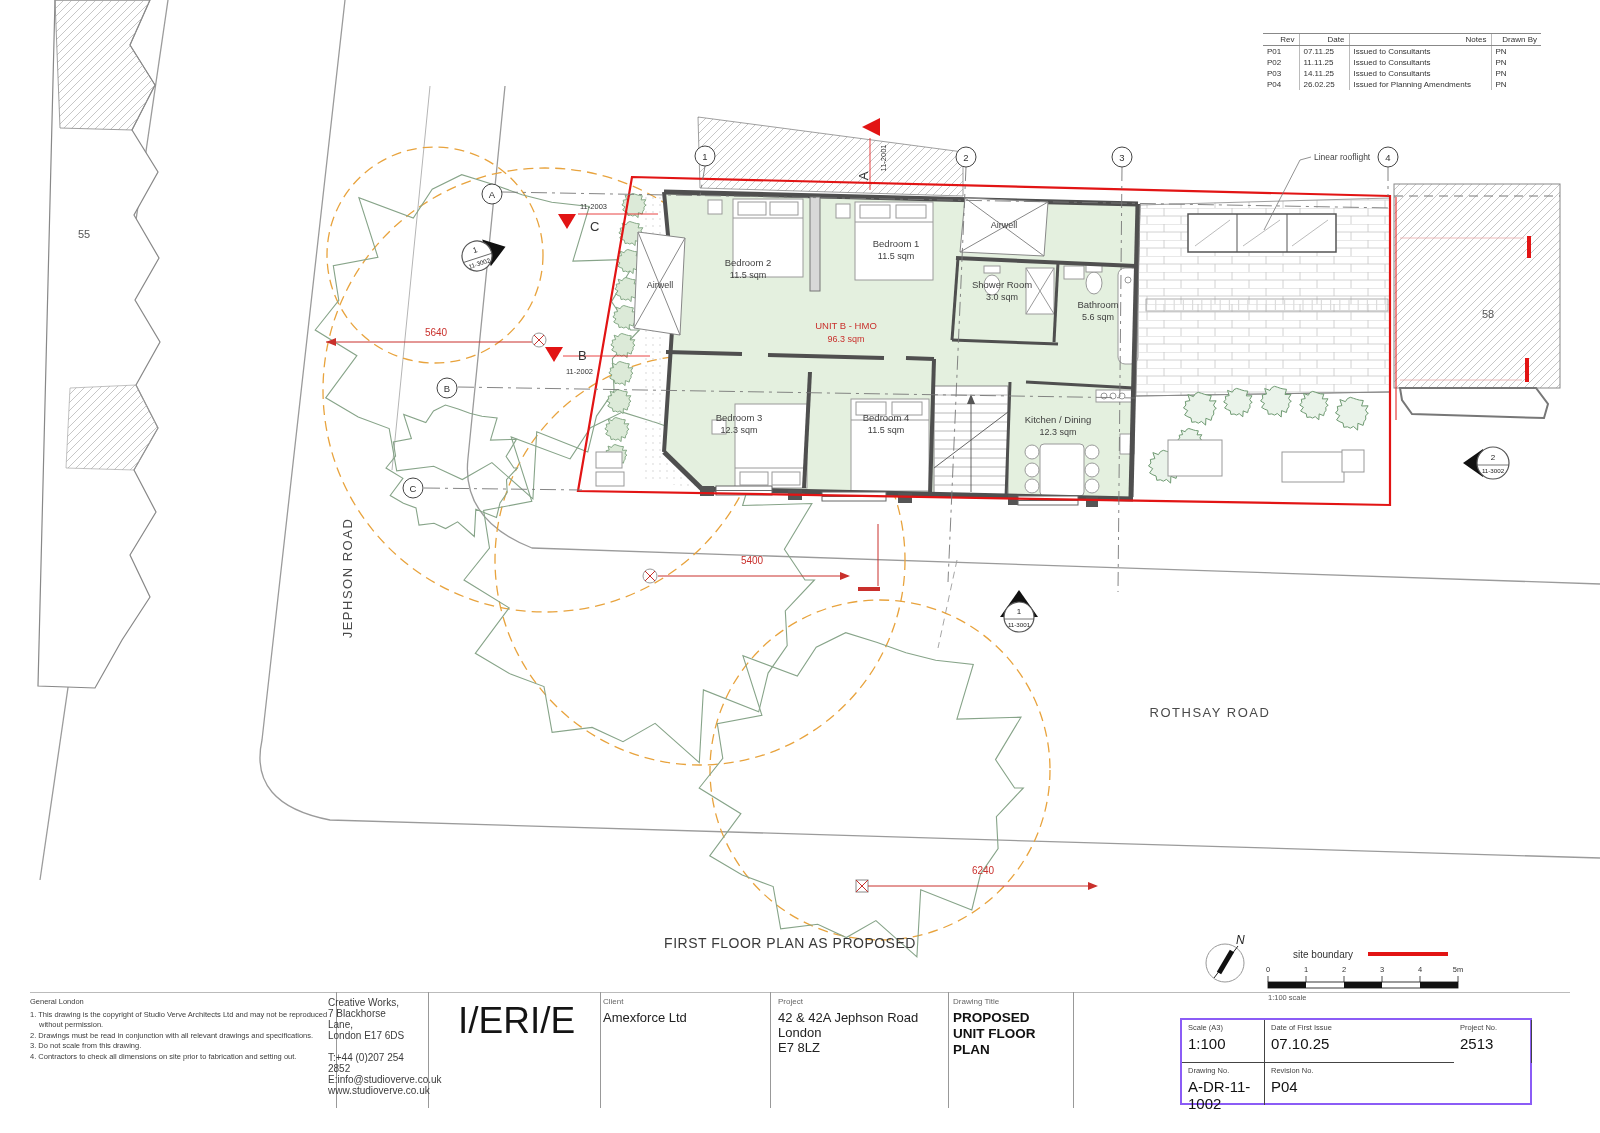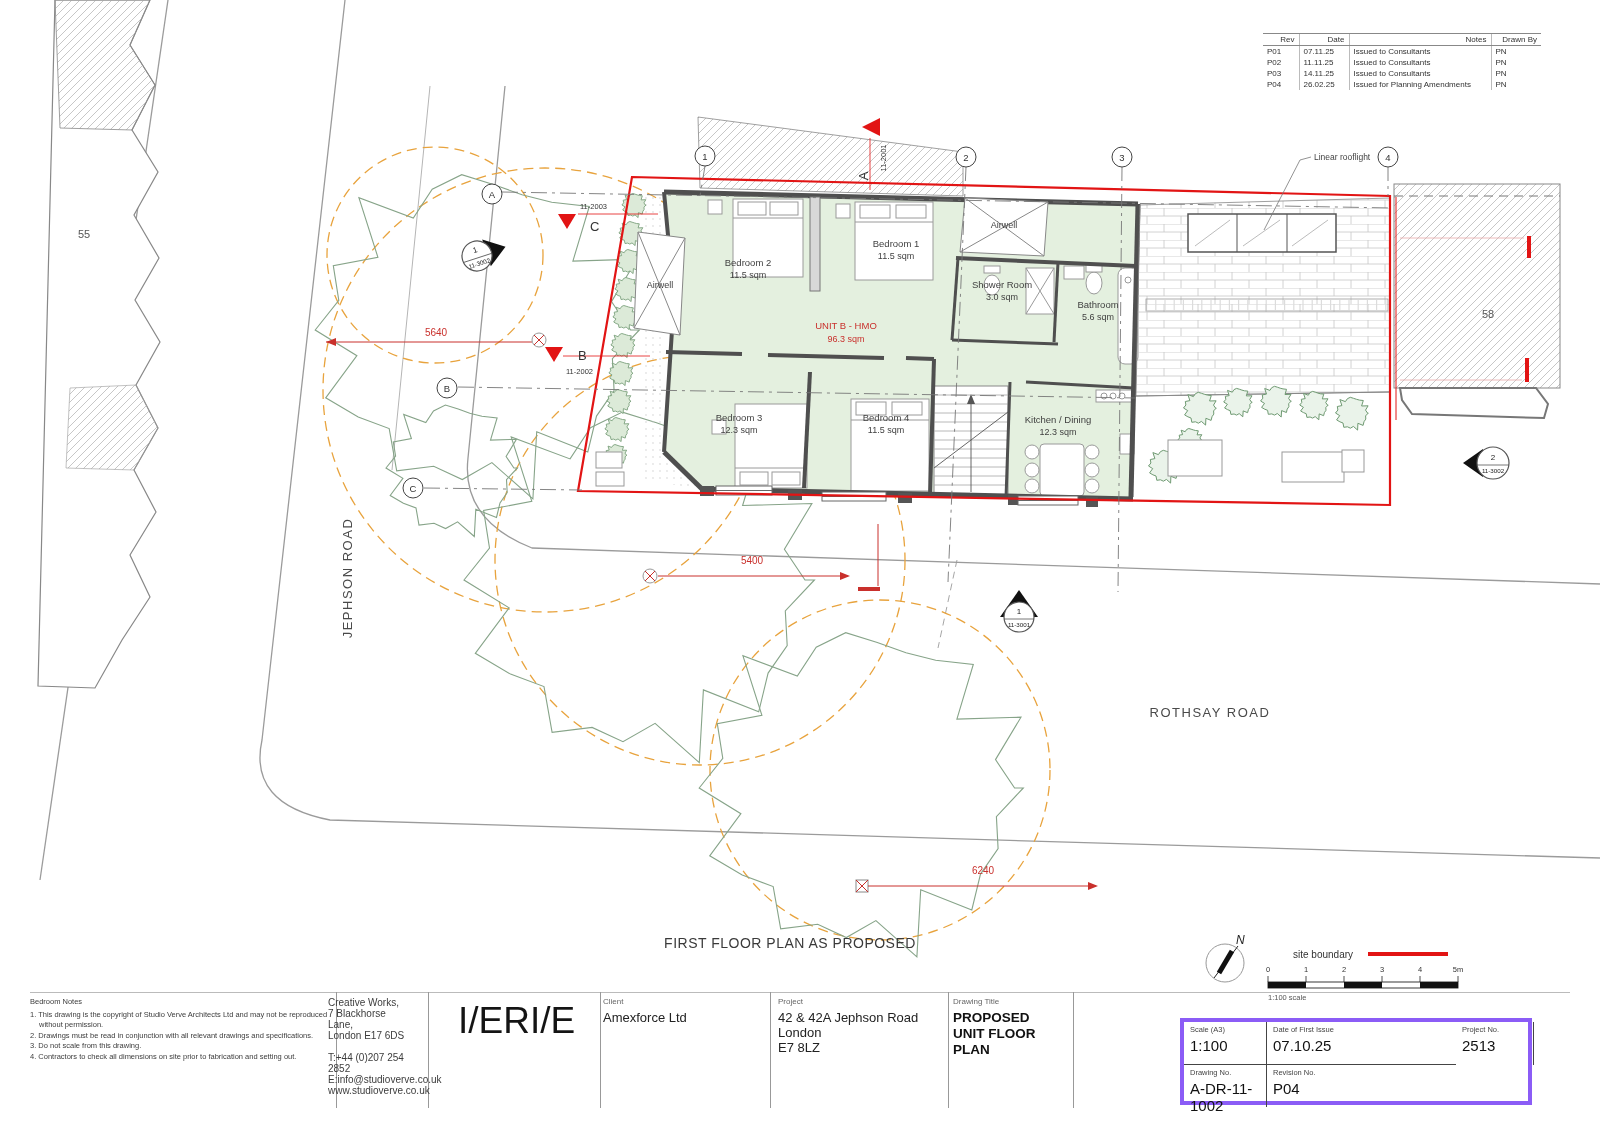--- a/index.html
+++ b/index.html
@@ -39,21 +39,21 @@
   .gn .h{margin-bottom:2px}
   .gn .n{padding-left:9px;text-indent:-9px}
   .addr{position:absolute;left:328px;top:997px;width:84px;font-size:10px;line-height:11px;color:#3c3c3c}
   .addr .gap{height:11px}
   .logo{position:absolute;left:458px;top:1000px;font-size:37px;font-weight:500;letter-spacing:0;color:#141414}
   .fld-label{font-size:8px;color:#666;margin-bottom:4px}
   .fld{position:absolute;top:997px}
   .fld .v1{font-size:13px;color:#222}
   .fld .vln{font-size:13px;line-height:15px;color:#222}
   .fld .vbold{font-size:13.5px;font-weight:700;line-height:16px;color:#111}
-  .sc-table{position:absolute;left:1180px;top:1018px;width:352px;height:87px;border:4px solid #8b5cf6;box-sizing:border-box;display:grid;grid-template-columns:83px 189px 78px;grid-template-rows:43px 42px;font-size:7.5px;color:#444}
+  .sc-table{position:absolute;left:1180px;top:1018px;width:352px;height:87px;border:2px solid #8b5cf6;box-sizing:border-box;display:grid;grid-template-columns:83px 189px 78px;grid-template-rows:43px 42px;font-size:7.5px;color:#444}
   .sc-cell{border-right:1px solid #444;border-bottom:1px solid #444;padding:3px 6px;box-sizing:border-box}
   .sc-cell.last{border-right:none}
   .sc-cell.bot{border-bottom:none}
   .sc-val{font-size:15px;color:#111;margin-top:3px}
 </style>
 </head>
 <body>
 
 <div class="sheet">
 
@@ -473,21 +473,21 @@
 
 <div class="tb-top"></div>
 <div class="vd" style="left:336px"></div>
 <div class="vd" style="left:428px"></div>
 <div class="vd" style="left:600px"></div>
 <div class="vd" style="left:770px"></div>
 <div class="vd" style="left:948px"></div>
 <div class="vd" style="left:1073px"></div>
 
 <div class="gn">
-  <div class="h">Bedroom Notes</div>
+  <div class="h">General London</div>
   <div class="n">1. This drawing is the copyright of Studio Verve Architects Ltd and may not be reproduced without permission.</div>
   <div class="n">2. Drawings must be read in conjunction with all relevant drawings and specifications.</div>
   <div class="n">3. Do not scale from this drawing.</div>
   <div class="n">4. Contractors to check all dimensions on site prior to fabrication and setting out.</div>
 </div>
 
 <div class="addr">
   <div>Creative Works,</div>
   <div>7 Blackhorse Lane,</div>
   <div>London E17 6DS</div>

